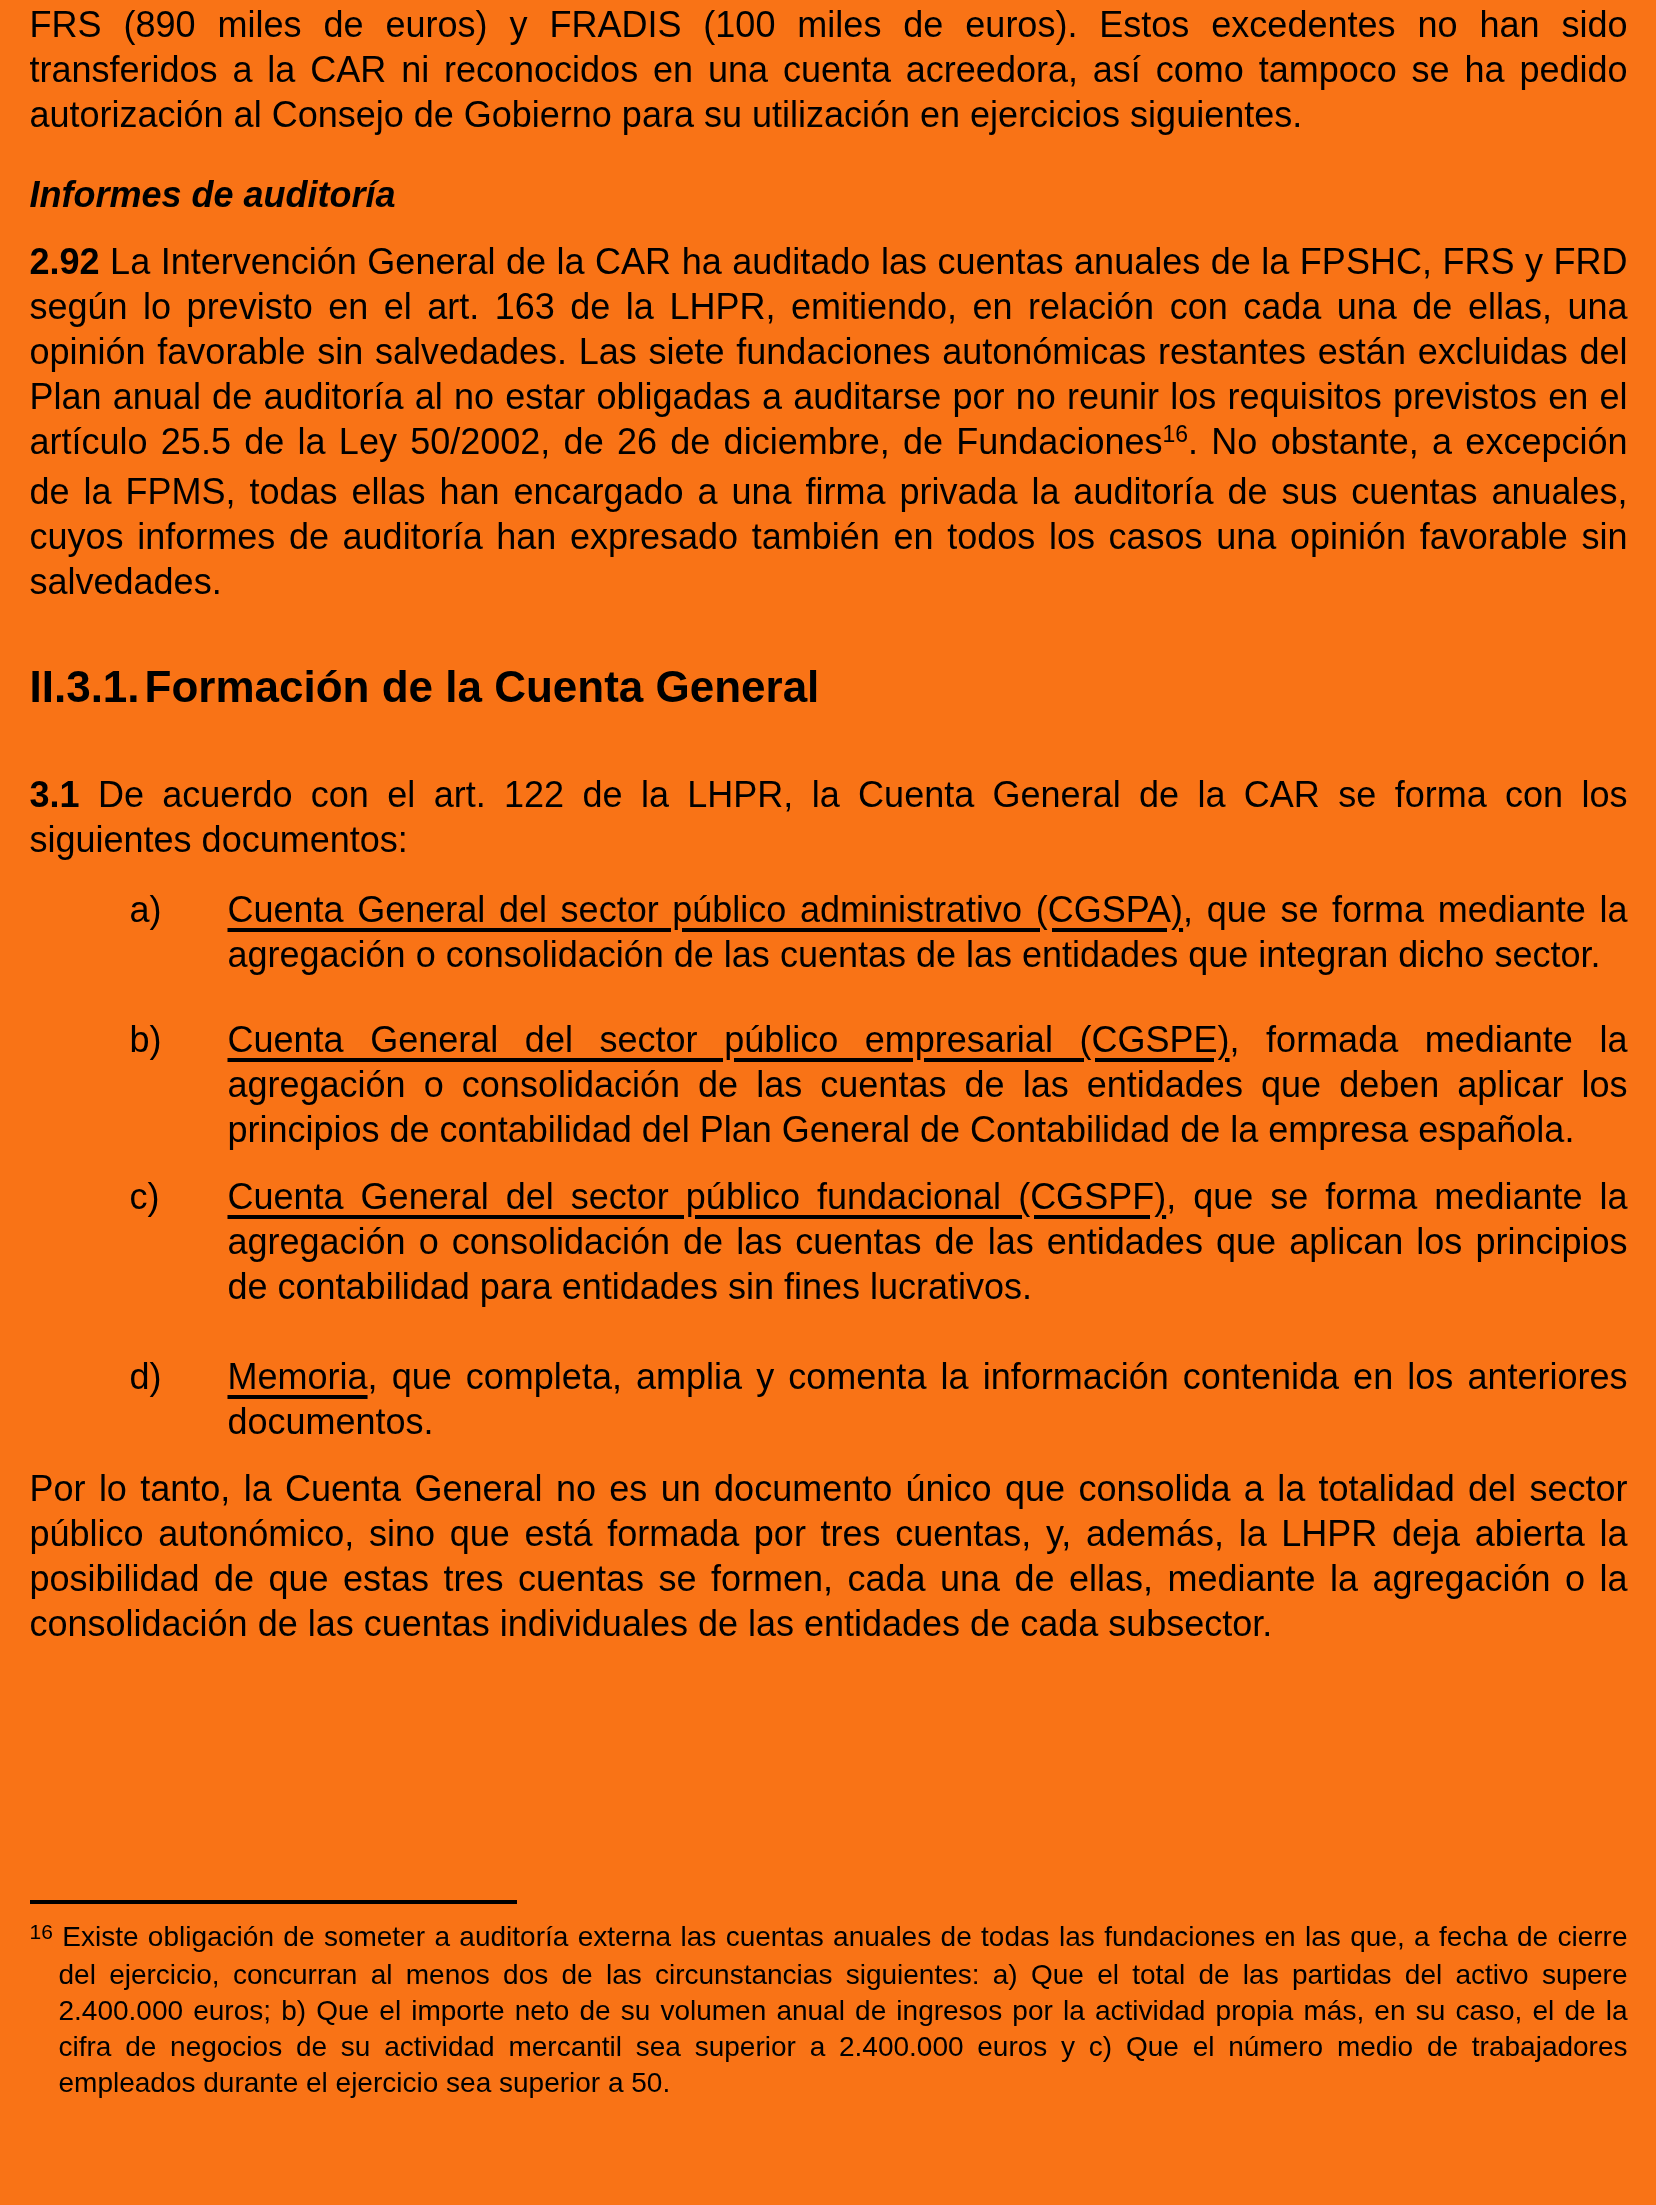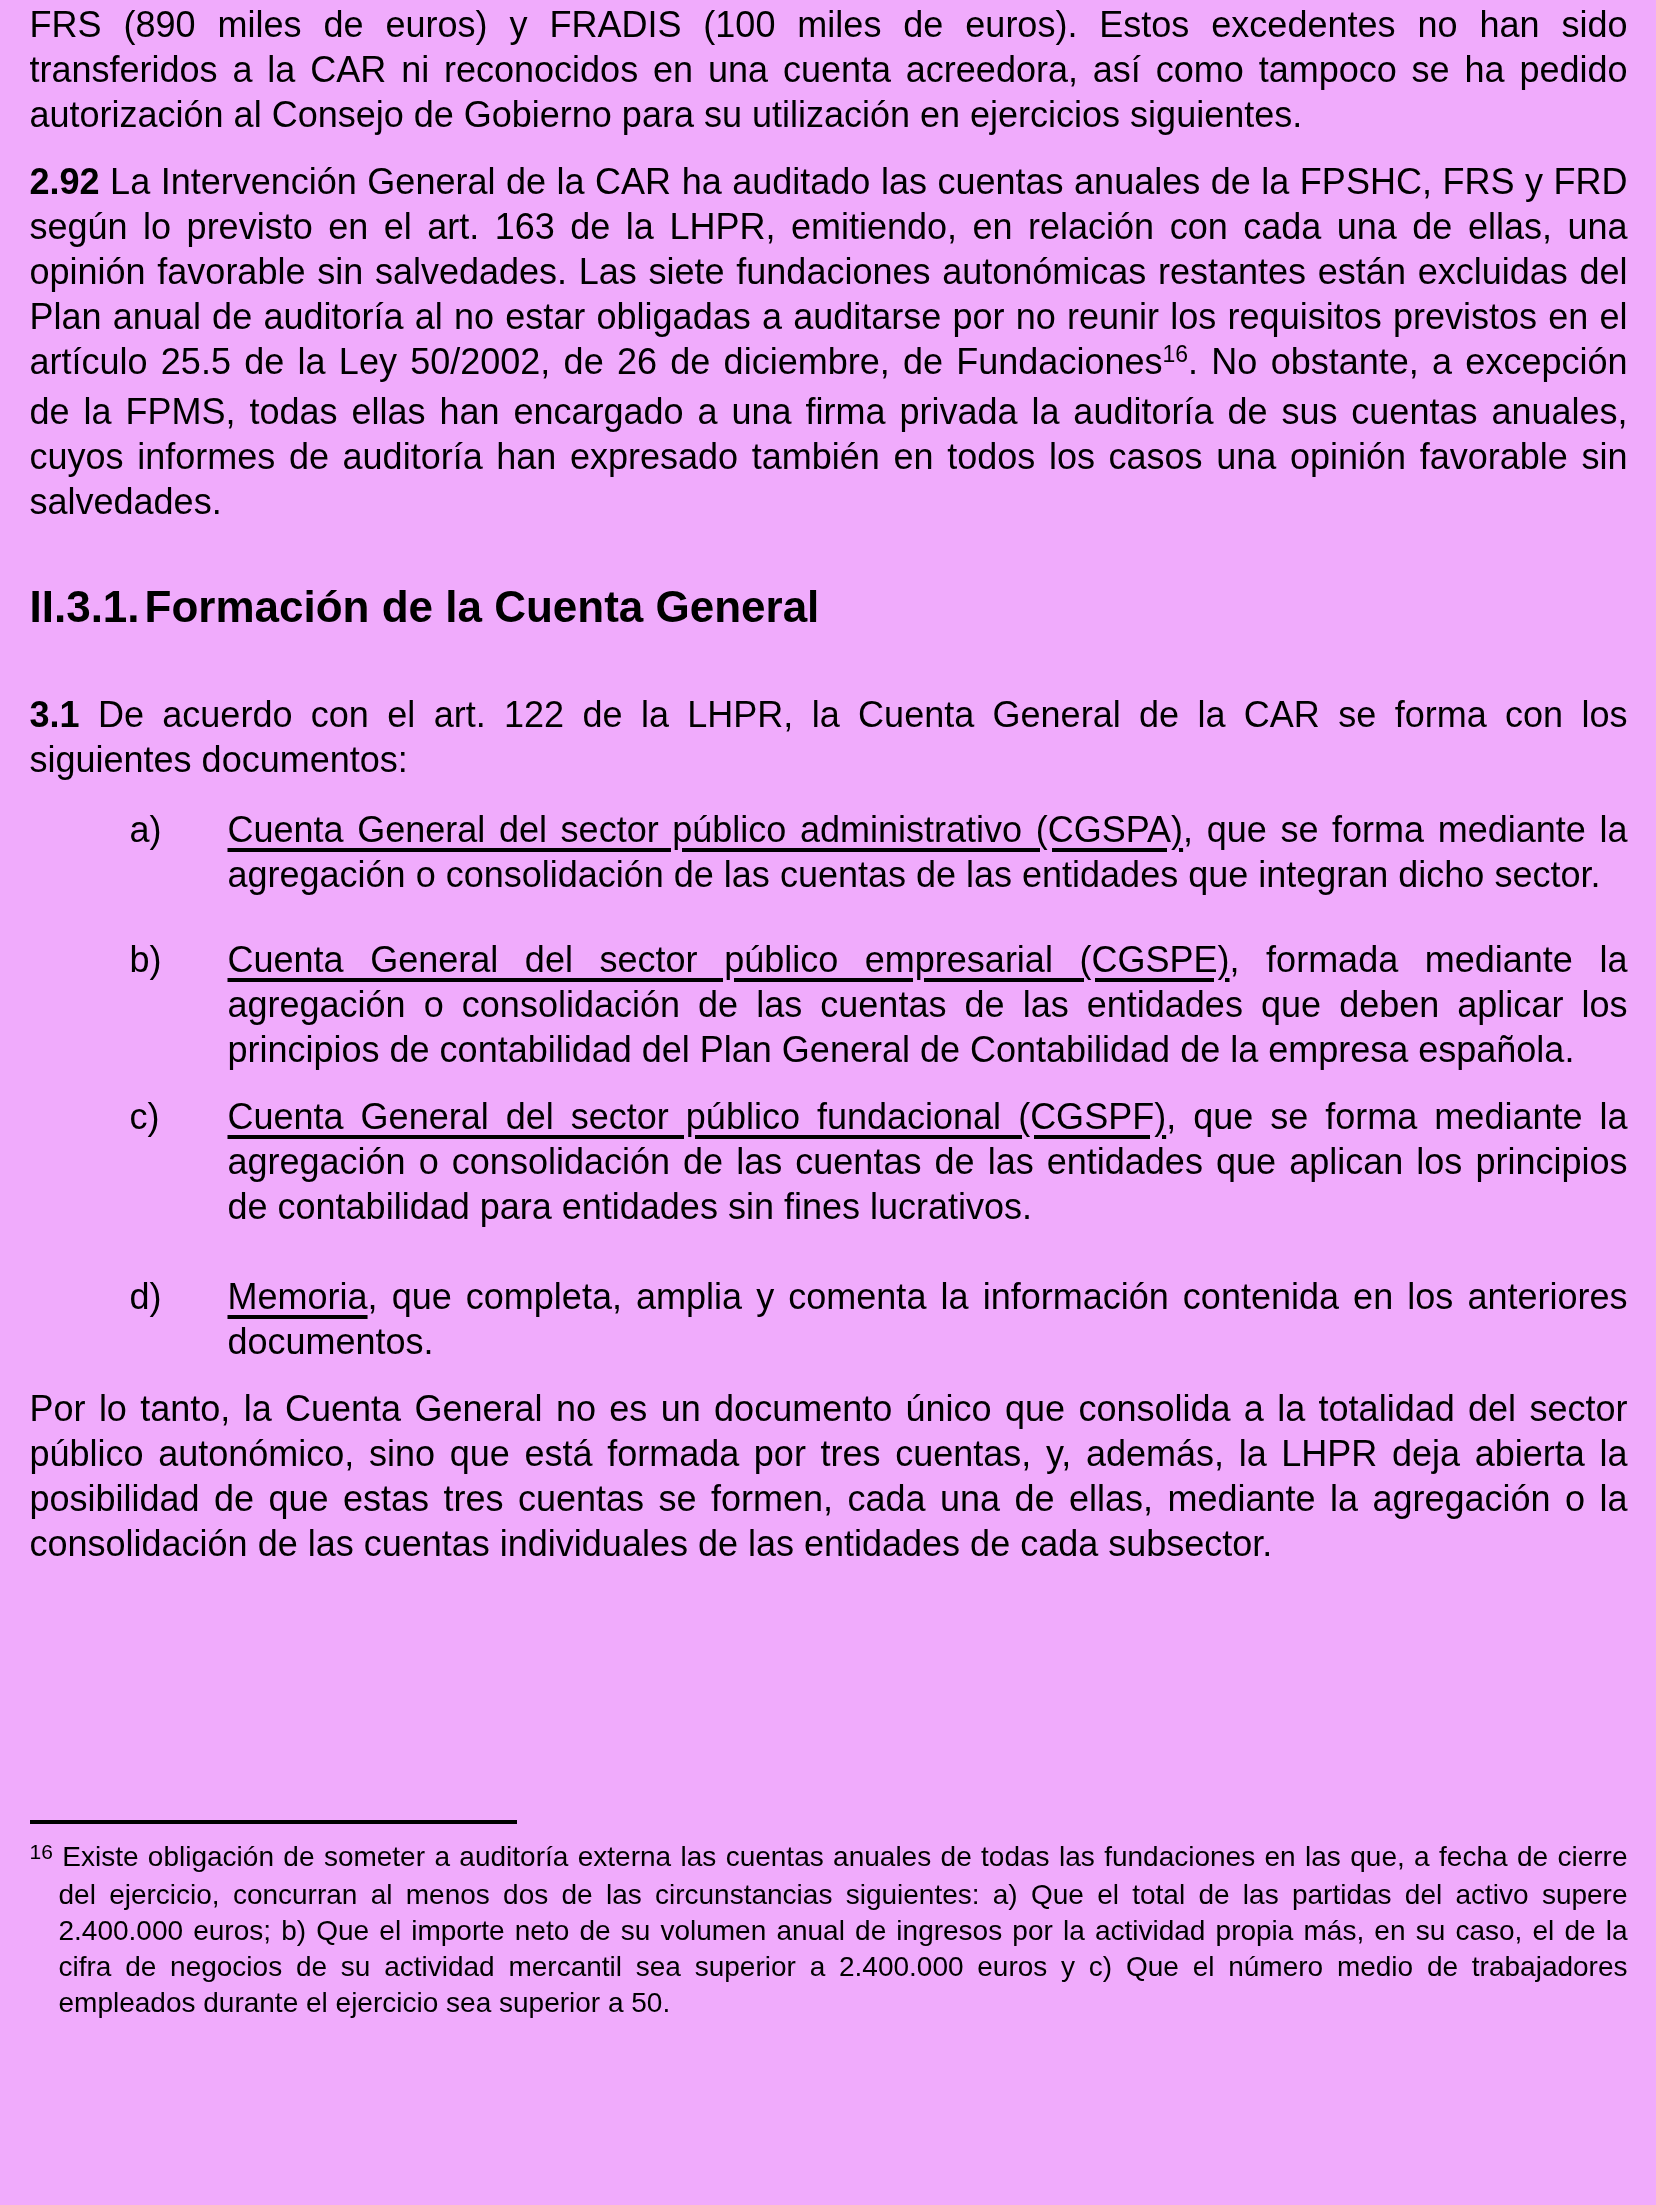--- a/index.html
+++ b/index.html
@@ -2,21 +2,21 @@
 <html lang="es" style="font-size:12.7px"><head>
 <meta charset="utf-8">
 <style>
   html, body { margin: 0; padding: 0; background: #ffffff; }
   .page {
     position: relative;
     width: 1657px;
     height: 2205px;
     box-sizing: border-box;
     padding: 2.4px 29.5px 0 29.5px;
-    background: #f0abfc;
+    background: #f97316;
     color: #000000;
     font-family: "Liberation Sans", "DejaVu Sans", sans-serif;
     font-size: 36px;
     line-height: 45px;
     overflow: hidden;
   }
   .just { text-align: justify; }
   .para { margin: 0; }
   .b { font-weight: bold; }
 
@@ -90,20 +90,21 @@
     top: -7.2px;
   }
 </style>
 </head>
 <body>
 
 <div class="page">
 
   <p class="para just">FRS (890 miles de euros) y FRADIS (100 miles de euros). Estos excedentes no han sido transferidos a la CAR ni reconocidos en una cuenta acreedora, así como tampoco se ha pedido autorización al Consejo de Gobierno para su utilización en ejercicios siguientes.</p>
 
+  <p class="para h-informes">Informes de auditoría</p>
 
   <p class="para just p292"><span class="b">2.92</span><span> La Intervención General de la CAR ha auditado las cuentas anuales de la FPSHC, FRS y FRD según lo previsto en el art. 163 de la LHPR, emitiendo, en relación con cada una de ellas, una opinión favorable sin salvedades. Las siete fundaciones autonómicas restantes están excluidas del Plan anual de auditoría al no estar obligadas a auditarse por no reunir los requisitos previstos en el artículo 25.5 de la Ley 50/2002, de 26 de diciembre, de Fundaciones</span><span class="sup-body">16</span><span>. No obstante, a excepción de la FPMS, todas ellas han encargado a una firma privada la auditoría de sus cuentas anuales, cuyos informes de auditoría han expresado también en todos los casos una opinión favorable sin salvedades.</span></p>
 
 
   <p class="para h-subsection"><span class="h-num">II.3.1.</span><span>Formación de la Cuenta General</span></p>
 
   <p class="para just p31"><span class="b">3.1</span><span> De acuerdo con el art. 122 de la LHPR, la Cuenta General de la CAR se forma con los siguientes documentos:</span></p>
 
   <div class="doc-item first just"><span class="item-marker">a)</span><span class="item-term">Cuenta General del sector público administrativo (CGSPA)</span><span>, que se forma mediante la agregación o consolidación de las cuentas de las entidades que integran dicho sector.</span></div>
 

